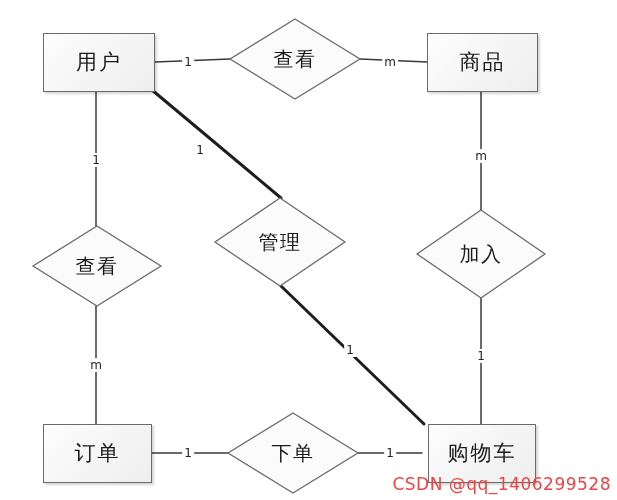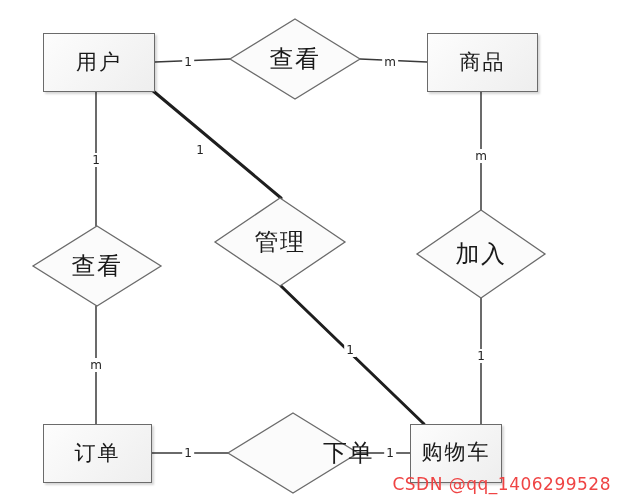--- a/index.html
+++ b/index.html
@@ -39,21 +39,21 @@
     letter-spacing: 2px;
     line-height: 1;
     white-space: nowrap;
   }
   .relationship {
     background: transparent;
   }
   .relationship .diamond-label {
     position: relative;
     z-index: 3;
-    font-size: 24px;
+    font-size: 20px;
     letter-spacing: 1.5px;
     line-height: 1;
     white-space: nowrap;
   }
   .card-label {
     position: absolute;
     font-size: 12px;
     color: #222222;
     background: #ffffff;
     line-height: 1;
@@ -103,36 +103,36 @@
   <div id="node-layer">
       <div class="node entity" style="left: 43px; top: 33px; width: 112px; height: 59px; text-align: center;">
         <span class="entity-label">用户</span>
       </div>
       <div class="node entity" style="left: 427px; top: 33px; width: 111px; height: 59px; text-align: center;">
         <span class="entity-label">商品</span>
       </div>
       <div class="node entity" style="left: 43px; top: 424px; width: 109px; height: 59px;">
         <span class="entity-label">订单</span>
       </div>
-      <div class="node entity" style="left: 410px; top: 424px; width: 92px; height: 59px; font-family: Liberation Mono, monospace;">
+      <div class="node entity" style="left: 428px; top: 424px; width: 108px; height: 59px;">
         <span class="entity-label">购物车</span>
       </div>
       <div class="node relationship" style="left: 230px; top: 19px; width: 130px; height: 80px;">
         <span class="diamond-label">查看</span>
       </div>
       <div class="node relationship" style="left: 215px; top: 198px; width: 130px; height: 88px; font-family: Liberation Serif, serif;">
         <span class="diamond-label">管理</span>
       </div>
       <div class="node relationship" style="left: 33px; top: 226px; width: 128px; height: 80px;">
         <span class="diamond-label">查看</span>
       </div>
       <div class="node relationship" style="left: 417px; top: 210px; width: 128px; height: 88px; align-items: center;">
         <span class="diamond-label">加入</span>
       </div>
-      <div class="node relationship" style="left: 244px; top: 413px; width: 130px; height: 80px; justify-content: flex-end;">
+      <div class="node relationship" style="left: 228px; top: 413px; width: 130px; height: 80px;">
         <span class="diamond-label">下单</span>
       </div>
     </div>
   <div id="cardinality-layer">
       <span class="card-label" style="left: 188px; top: 62px; transform: translate(-50%, -50%);">1</span>
       <span class="card-label" style="left: 390px; top: 62px; transform: translate(-50%, -50%);">m</span>
       <span class="card-label" style="left: 96px; top: 160px; transform: translate(-50%, -50%);">1</span>
       <span class="card-label" style="left: 200px; top: 150px; transform: translate(-50%, -50%);">1</span>
       <span class="card-label" style="left: 481px; top: 156px; transform: translate(-50%, -50%);">m</span>
       <span class="card-label" style="left: 96px; top: 365px; transform: translate(-50%, -50%);">m</span>

